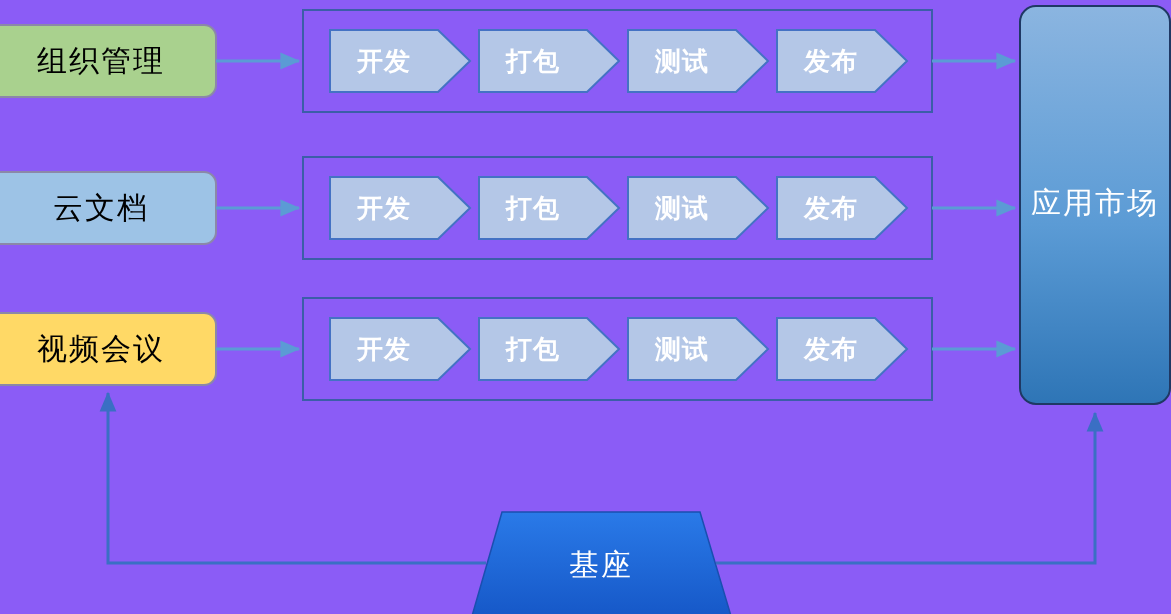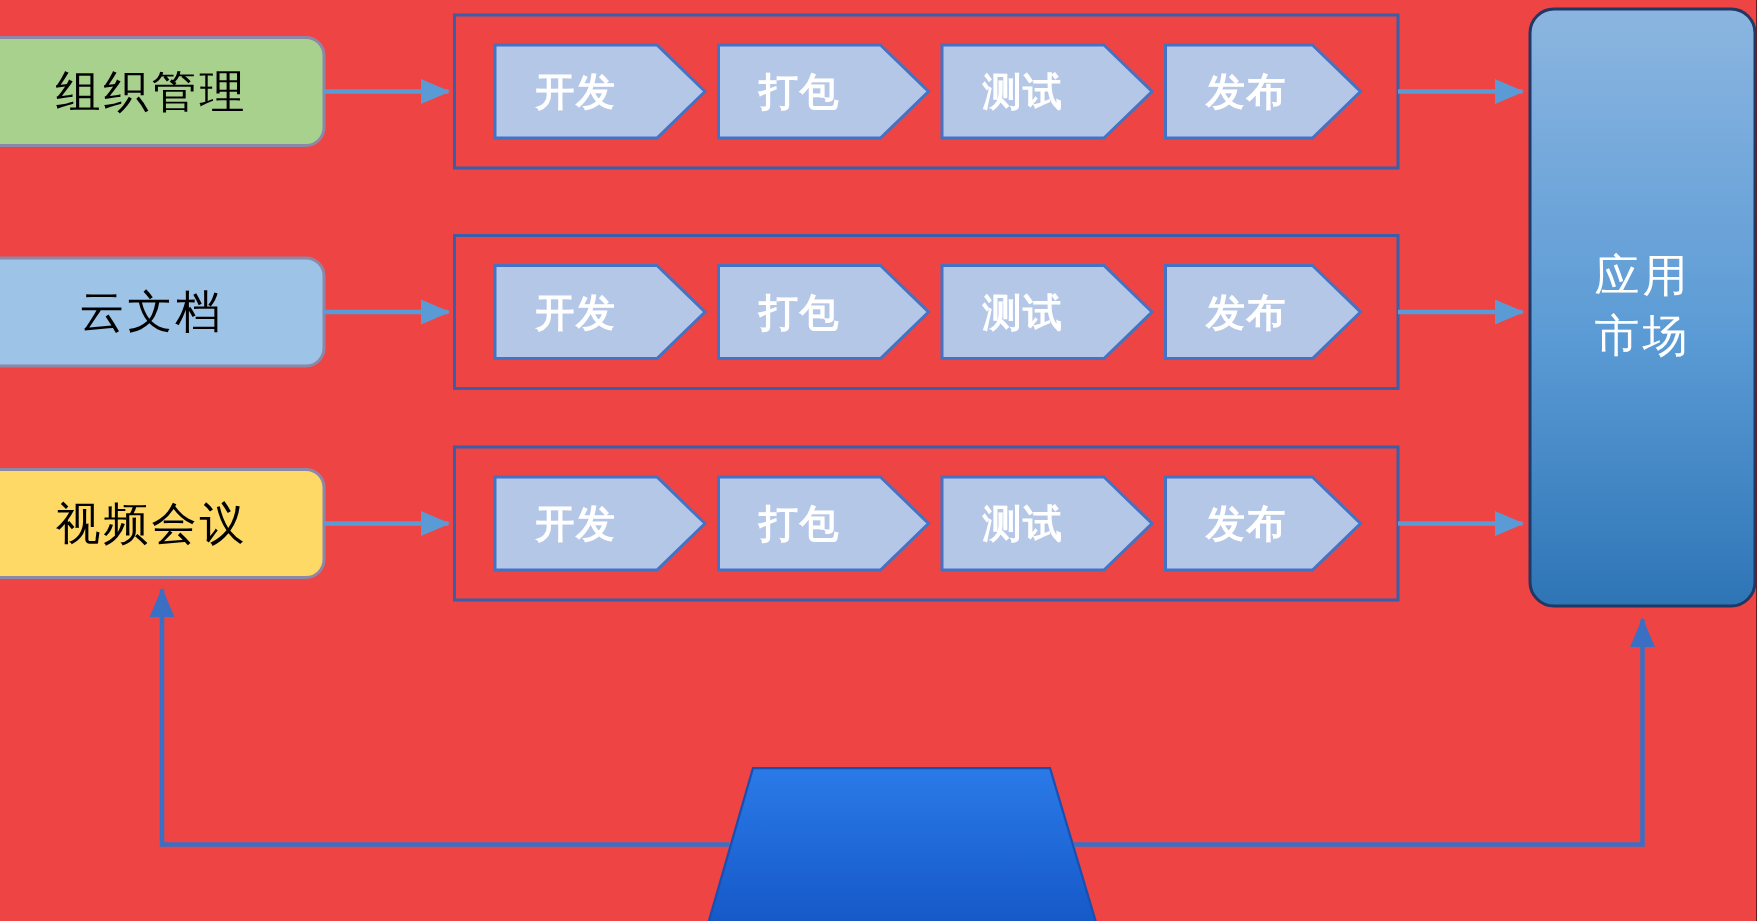--- a/index.html
+++ b/index.html
@@ -7,21 +7,21 @@
     padding: 0;
     background: #000000;
   }
   body {
     font-family: "Liberation Sans", "DejaVu Sans", sans-serif;
   }
   #canvas {
     position: relative;
     width: 1171px;
     height: 614px;
-    background: #ef4444;
+    background: #8b5cf6;
     overflow: hidden;
   }
   svg.layer {
     position: absolute;
     left: 0;
     top: 0;
     width: 1171px;
     height: 614px;
   }
   .node-label {
@@ -133,19 +133,20 @@
   <div class="node-label stage-label" style="left:330px; top:177px; width:108px; height:62px;">开发</div>
   <div class="node-label stage-label" style="left:479px; top:177px; width:108px; height:62px;">打包</div>
   <div class="node-label stage-label" style="left:628px; top:177px; width:108px; height:62px;">测试</div>
   <div class="node-label stage-label" style="left:777px; top:177px; width:108px; height:62px;">发布</div>
 
   <div class="node-label stage-label" style="left:330px; top:318px; width:108px; height:62px;">开发</div>
   <div class="node-label stage-label" style="left:479px; top:318px; width:108px; height:62px;">打包</div>
   <div class="node-label stage-label" style="left:628px; top:318px; width:108px; height:62px;">测试</div>
   <div class="node-label stage-label" style="left:777px; top:318px; width:108px; height:62px;">发布</div>
 
-  <div class="node-label market-label" style="left:1020px; top:6px; width:150px; height:398px; flex-direction:column;">
+  <div class="node-label market-label" style="left:1020px; top:6px; width:150px; height:398px; flex-direction:row;font-family:Liberation Mono, monospace;">
     <span>应用</span>
     <span>市场</span>
   </div>
 
+  <div class="node-label base-label" style="left:502px; top:530px; width:198px; height:70px;">基座</div>
 
 </div>
 
 </body></html>

